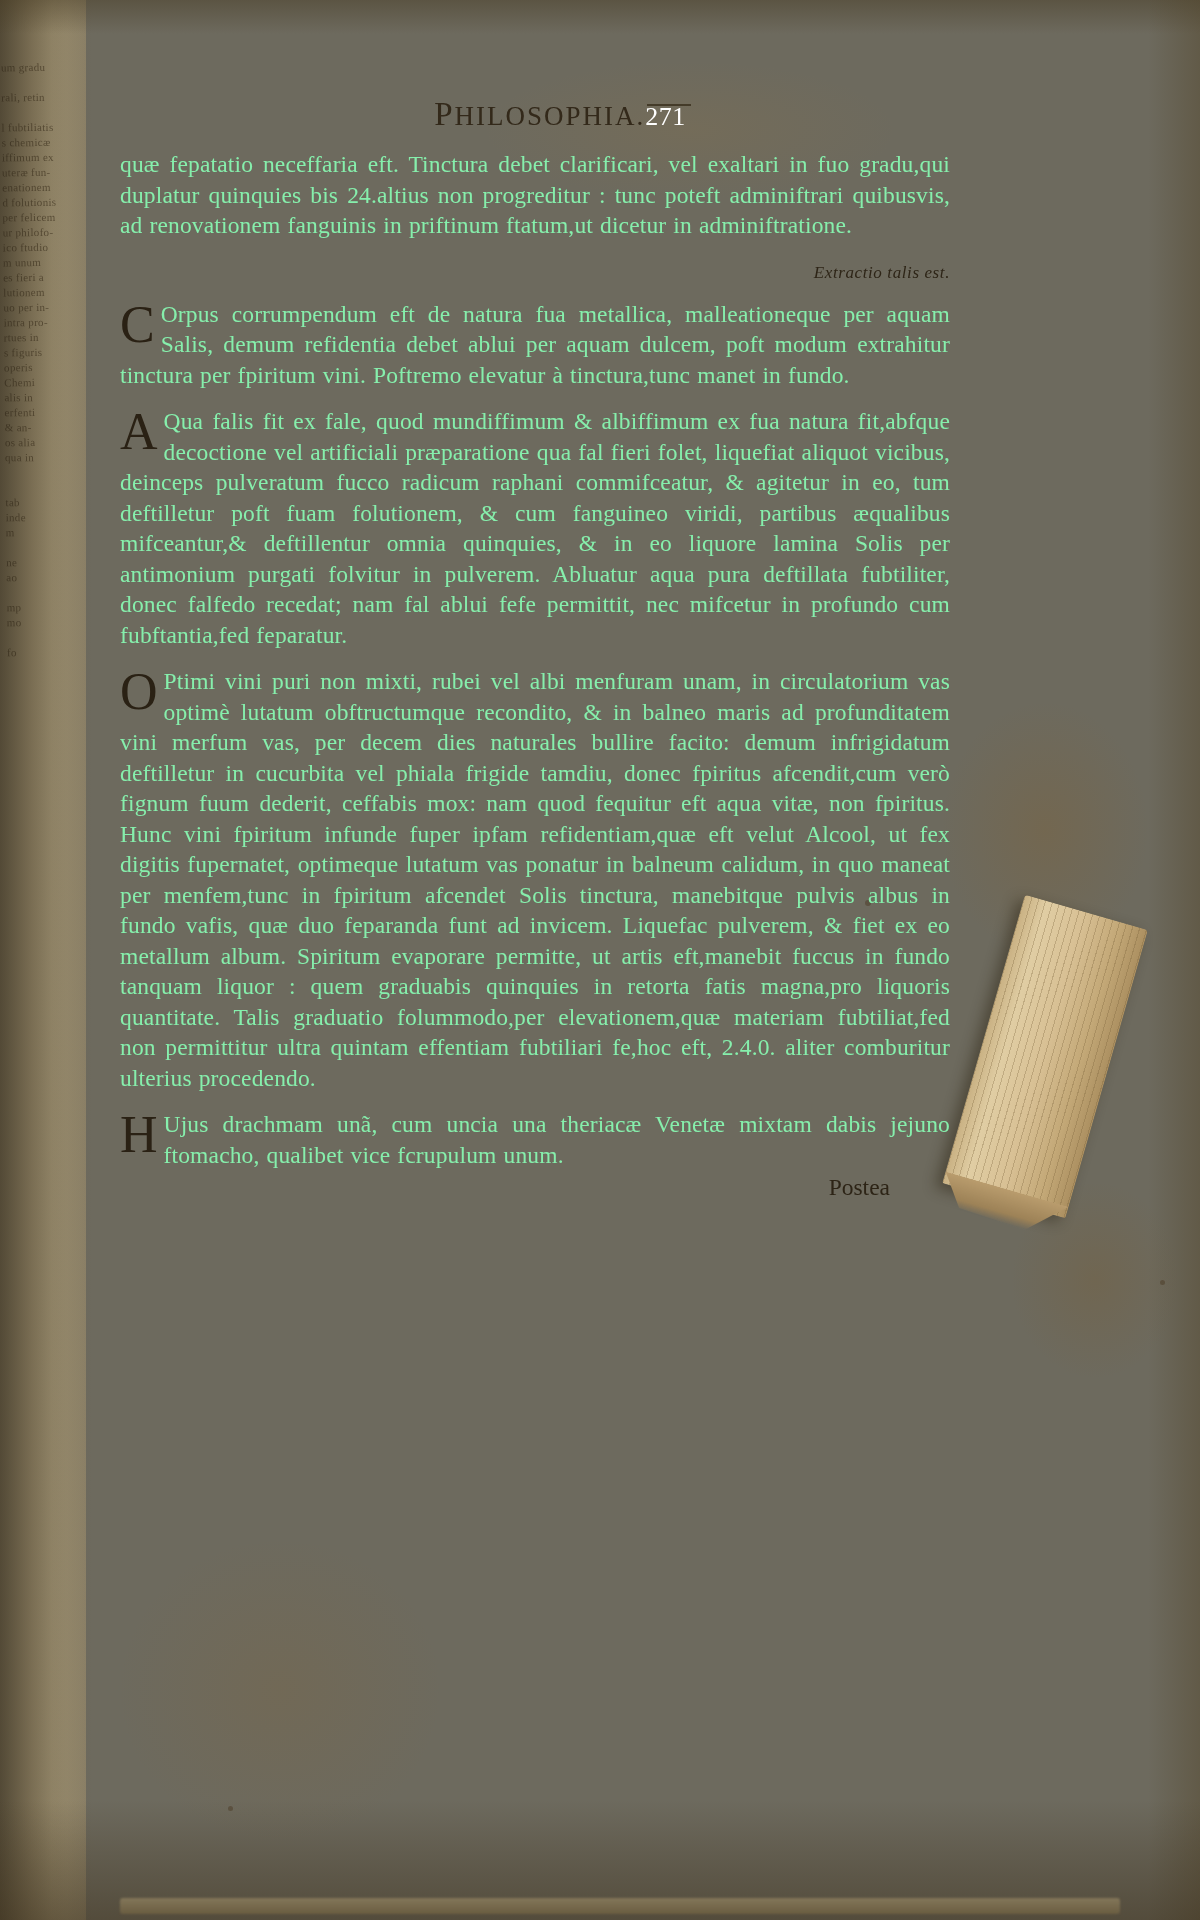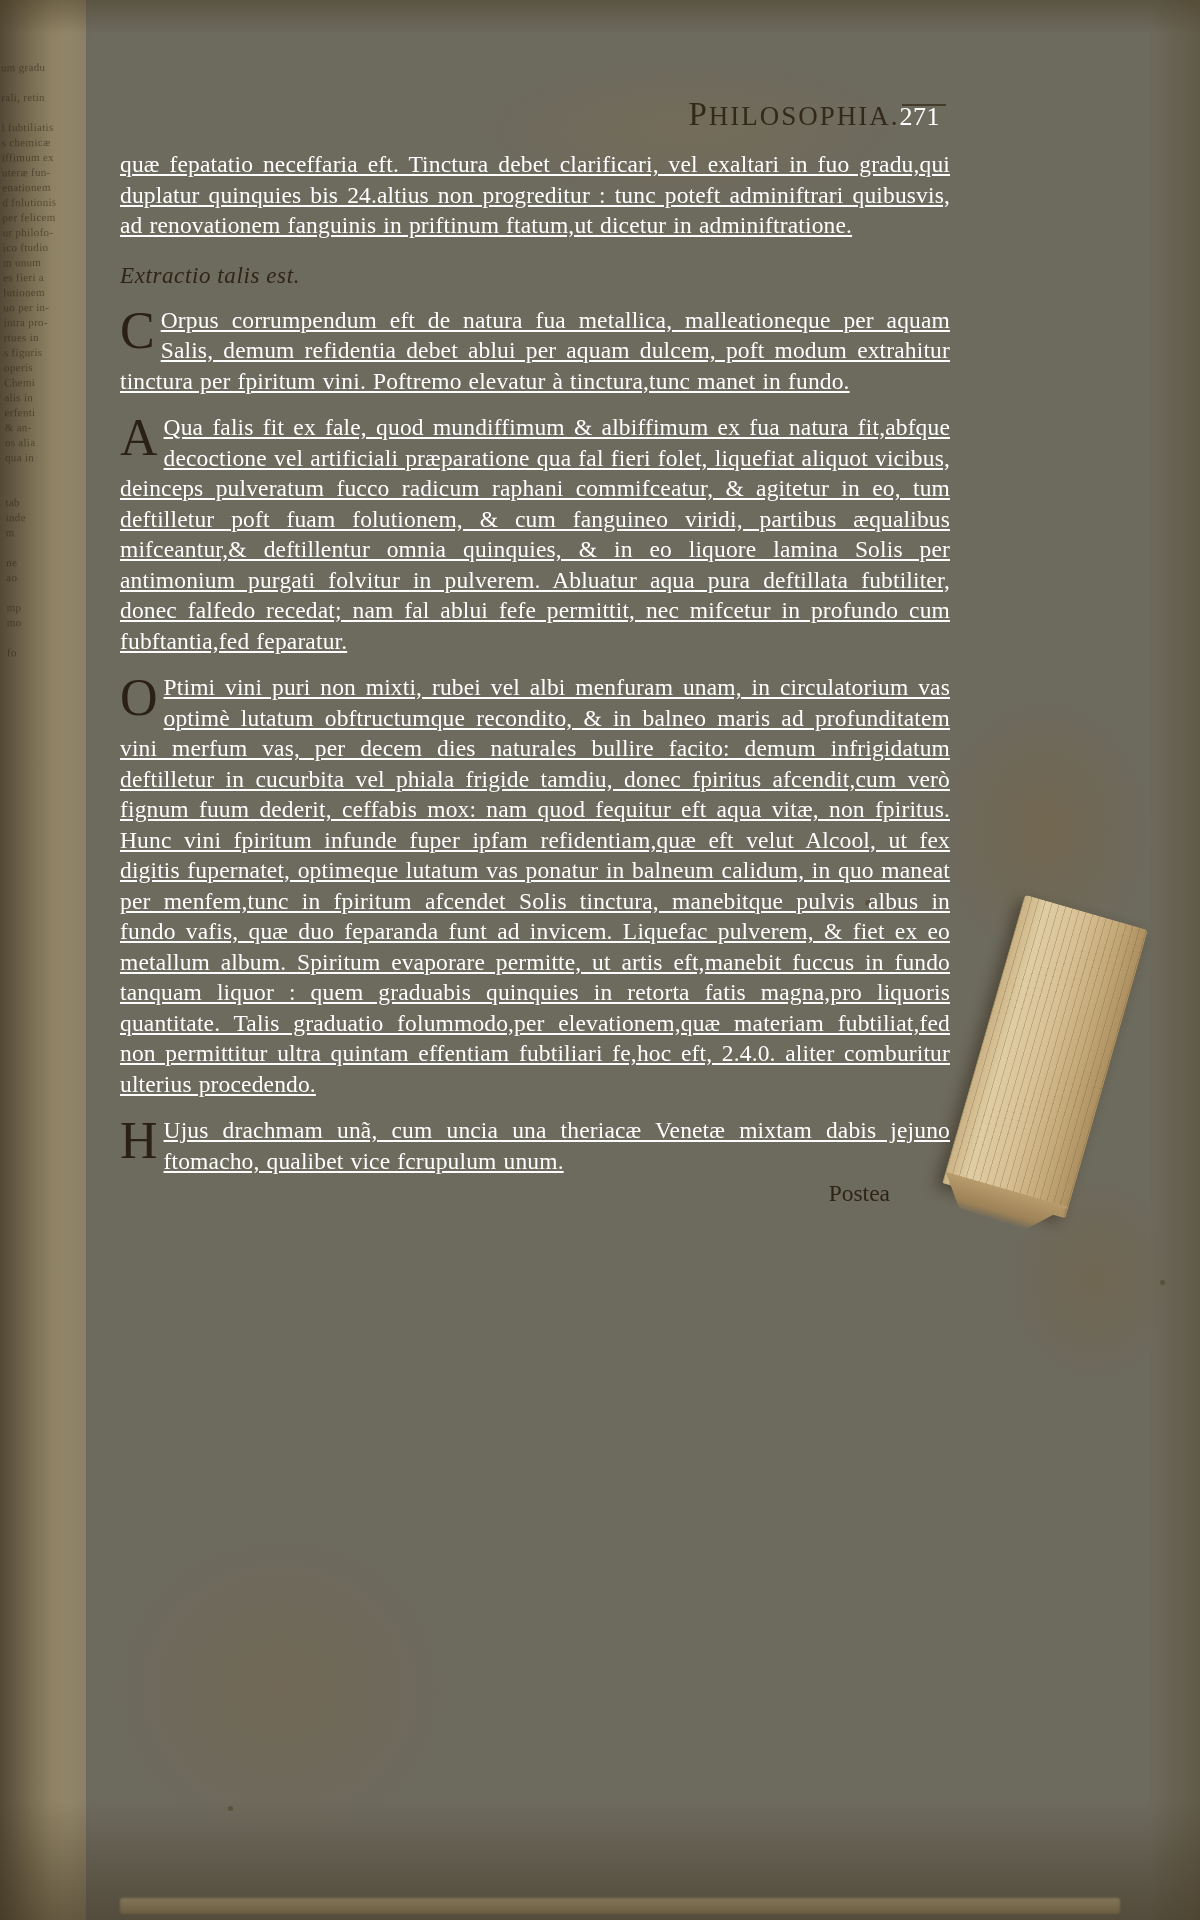--- a/index.html
+++ b/index.html
@@ -114,21 +114,21 @@
     position: absolute;
     left: 120px;
     top: 96px;
     width: 830px;
     color: #2b2315;
   }
 
   .running-head {
     display: flex;
     align-items: baseline;
-    justify-content: flex-end;
+    justify-content: center;
     margin: 0 0 10px 60px;
     padding-right: 0px;
   }
   .head-title {
     font-family: "Liberation Serif", serif;
     font-size: 27px;
     letter-spacing: 2.0px;
     color: #33291a;
     transform: scaleY(1.02);
   }
@@ -149,30 +149,29 @@
     opacity: 0.8;
   }
 
   p.body {
     margin: 16px 0 2px 0;
     font-size: 23.5px;
     line-height: 30.5px;
     text-align: justify;
     text-justify: inter-word;
     letter-spacing: 0.15px;
-    color: #ffffff;
+    color: #86efac;
     word-spacing: 1px;
-    text-decoration: underline;
   }
 
   .sec-head {
     margin: 22px 0 12px 0;
-    text-align: left;
+    text-align: right;
     font-style: italic;
-    font-size: 23px;
+    font-size: 17px;
     letter-spacing: 0.6px;
     color: #2e2517;
   }
 
   .para {
     position: relative;
     margin-bottom: 4px;
   }
   .dropcap {
     float: left;

